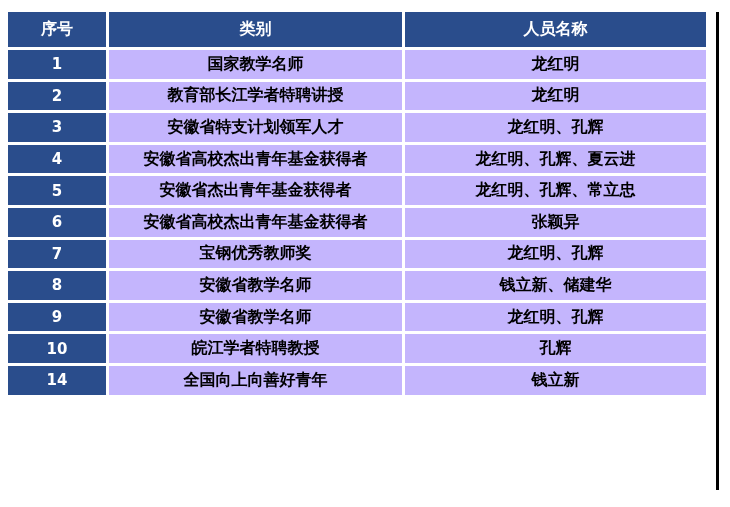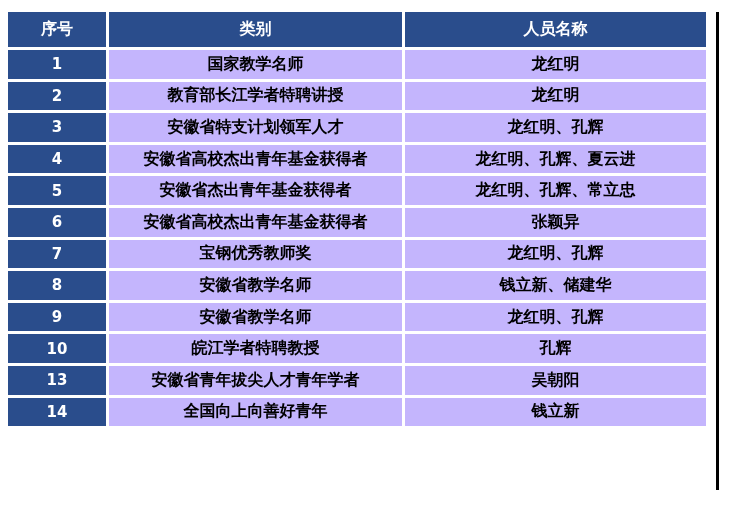--- a/index.html
+++ b/index.html
@@ -119,25 +119,20 @@
           <td class="idx">9</td>
           <td class="cat">安徽省教学名师</td>
           <td class="names">龙红明、孔辉</td>
         </tr>
         <tr>
           <td class="idx">10</td>
           <td class="cat">皖江学者特聘教授</td>
           <td class="names">孔辉</td>
         </tr>
         <tr>
-          <td class="idx">13</td>
-          <td class="cat">安徽省青年拔尖人才青年学者</td>
-          <td class="names">吴朝阳</td>
-        </tr>
-        <tr>
           <td class="idx">14</td>
           <td class="cat">全国向上向善好青年</td>
           <td class="names">钱立新</td>
         </tr>
       </tbody>
   </table>
   <div class="page-edge"></div>
 </div>
 
 </body></html>

